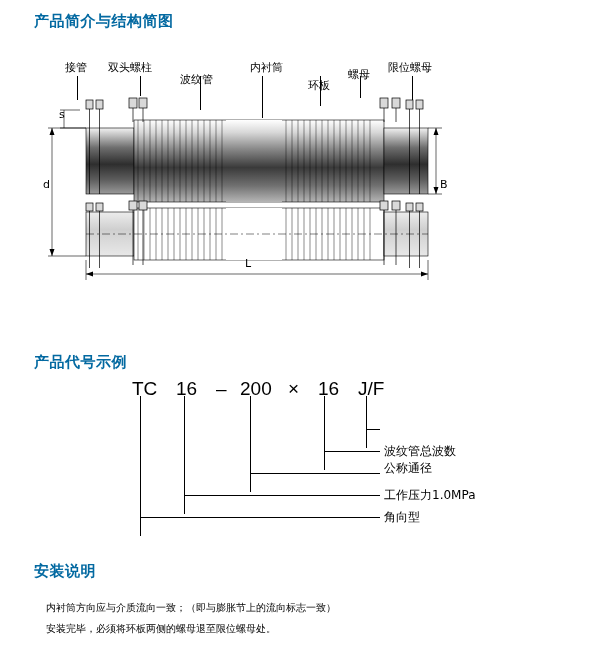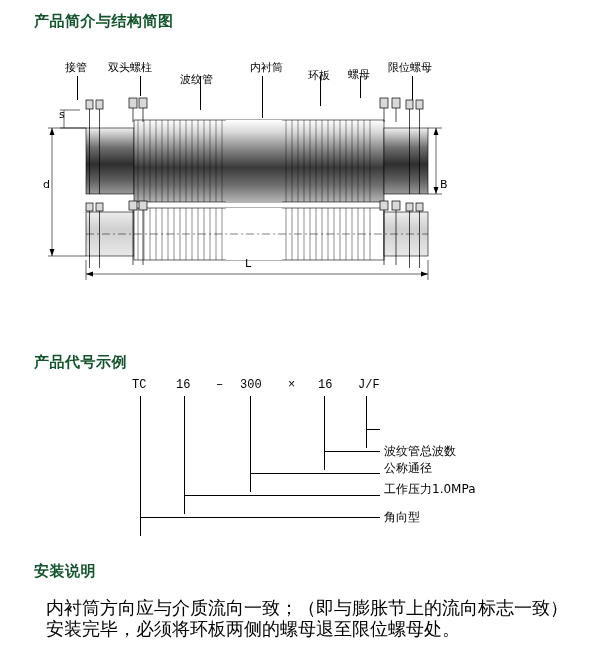--- a/index.html
+++ b/index.html
@@ -9,21 +9,21 @@
   body {
     width: 600px;
     height: 652px;
     background: #ffffff;
     font-family: "DejaVu Sans", "Liberation Sans", sans-serif;
     color: #000000;
     position: relative;
     overflow: hidden;
   }
   .section-title {
-    color: #14532d;
+    color: #0369a1;
     font-size: 15px;
     font-weight: bold;
     letter-spacing: 0.5px;
   }
   .title-1 { position: absolute; left: 34px; top: 12px; }
   .title-2 { position: absolute; left: 34px; top: 353px; }
   .title-3 { position: absolute; left: 34px; top: 562px; }
 
   
   #figure1 {
@@ -51,22 +51,22 @@
   
   #figure2 {
     position: absolute;
     left: 40px;
     top: 378px;
     width: 520px;
     height: 165px;
   }
   .code-token {
     position: absolute;
-    font-size: 12px;
-    font-family: Liberation Mono, monospace;
+    font-size: 19px;
+    font-family: Liberation Sans, sans-serif;
     white-space: nowrap;
   }
   .code-desc {
     position: absolute;
     font-size: 12px;
     white-space: nowrap;
   }
   .vline {
     position: absolute;
     width: 1px;
@@ -76,39 +76,39 @@
     position: absolute;
     height: 1px;
     background: #000;
   }
 
   
   #install-notes {
     position: absolute;
     left: 46px;
     top: 597px;
-    font-size: 18px;
+    font-size: 10px;
     line-height: 21px;
   }
 </style>
 </head>
 <body>
 
 <div class="section-title title-1">产品简介与结构简图</div>
 <div class="section-title title-2">产品代号示例</div>
 <div class="section-title title-3">安装说明</div>
 
 <div id="figure1">
 
   
   <div class="fig-label" style="left:25px;  top:0px;">接管</div>
   <div class="fig-label" style="left:68px;  top:0px;">双头螺柱</div>
   <div class="fig-label" style="left:140px; top:12px;">波纹管</div>
   <div class="fig-label" style="left:202px; top:0px;margin-left:8px;">内衬筒</div>
-  <div class="fig-label" style="left:268px; top:8px;">环板</div>
+  <div class="fig-label" style="left:268px; top:18px;">环板</div>
   <div class="fig-label" style="left:308px; top:7px;">螺母</div>
   <div class="fig-label" style="left:348px; top:0px;">限位螺母</div>
 
   
   <div class="lead" style="left:37px;  top:16px; height:24px;"></div>
   <div class="lead" style="left:100px; top:16px; height:20px;"></div>
   <div class="lead" style="left:160px; top:16px; height:34px;"></div>
   <div class="lead" style="left:222px; top:16px; height:42px;"></div>
   <div class="lead" style="left:280px; top:16px; height:30px;"></div>
   <div class="lead" style="left:320px; top:16px; height:22px;"></div>
@@ -299,39 +299,39 @@
     <polygon points="46,214 53,211.5 53,216.5" fill="#000"></polygon>
     <polygon points="388,214 381,211.5 381,216.5" fill="#000"></polygon>
   </svg>
 </div>
 
 <div id="figure2">
 
   <div class="code-token" style="left:92px;  top:0px;">TC</div>
   <div class="code-token" style="left:136px; top:0px;">16</div>
   <div class="code-token" style="left:176px; top:0px;">–</div>
-  <div class="code-token" style="left:200px; top:0px;">300</div>
+  <div class="code-token" style="left:200px; top:0px;">200</div>
   <div class="code-token" style="left:248px; top:0px;">×</div>
   <div class="code-token" style="left:278px; top:0px;">16</div>
   <div class="code-token" style="left:318px; top:0px;">J/F</div>
 
   <div class="vline" style="left:100px; top:18px; height:140px;"></div>
   <div class="vline" style="left:144px; top:18px; height:118px;"></div>
   <div class="vline" style="left:210px; top:18px; height:96px;"></div>
   <div class="vline" style="left:284px; top:18px; height:74px;"></div>
   <div class="vline" style="left:326px; top:18px; height:52px;"></div>
 
   <div class="hline" style="left:326px; top:51px;  width:14px;"></div>
   <div class="hline" style="left:284px; top:73px;  width:56px;"></div>
   <div class="hline" style="left:210px; top:95px;  width:130px;"></div>
   <div class="hline" style="left:144px; top:117px; width:196px;"></div>
   <div class="hline" style="left:100px; top:139px; width:240px;"></div>
 
   <div class="code-desc" style="left:344px; top:65px;text-align:right;">波纹管总波数</div>
   <div class="code-desc" style="left:344px; top:82px;">公称通径</div>
-  <div class="code-desc" style="left:344px; top:103px;">工作压力1.0MPa</div>
+  <div class="code-desc" style="left:344px; top:109px;">工作压力1.0MPa</div>
   <div class="code-desc" style="left:344px; top:131px;">角向型</div>
 </div>
 
 <div id="install-notes">
   <div>内衬筒方向应与介质流向一致；（即与膨胀节上的流向标志一致）</div>
   <div>安装完毕，必须将环板两侧的螺母退至限位螺母处。</div>
 </div>
 
 </body></html>

